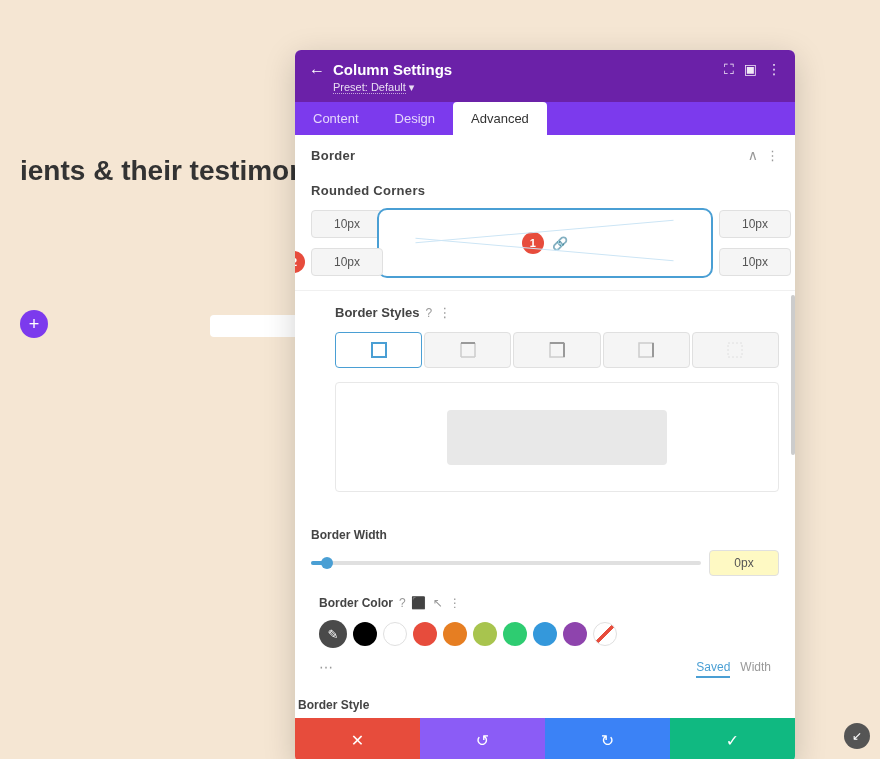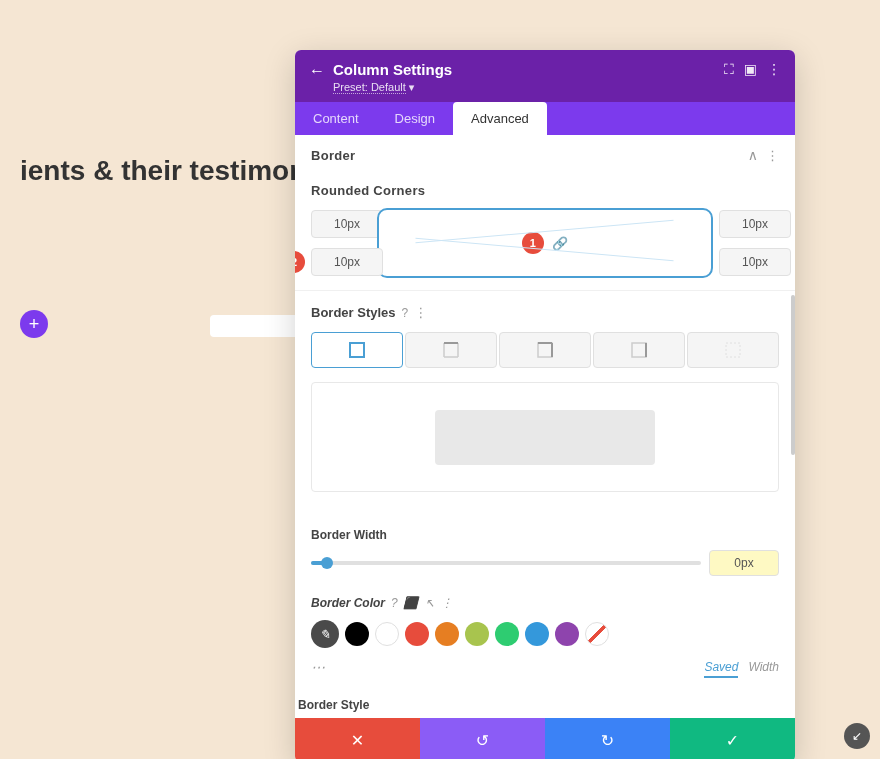--- a/index.html
+++ b/index.html
@@ -249,20 +249,21 @@
       transform: rotate(5deg);
     }
 
     .corner-tl { grid-column: 1; grid-row: 1; }
     .corner-tr { grid-column: 3; grid-row: 1; }
     .corner-br { grid-column: 3; grid-row: 2; }
 
     
     .border-styles-section {
       padding: 14px 16px 12px 16px;
+      margin-left: 24px;
     }
 
     .border-styles-header {
       display: flex;
       align-items: center;
       gap: 6px;
       margin-bottom: 12px;
     }
 
     .border-styles-title {
@@ -378,22 +379,21 @@
       border: 1px solid #e0e0e0;
       border-radius: 4px;
       text-align: center;
       padding: 5px 12px;
       font-size: 12px;
       color: #555;
     }
 
     
     .border-color-section {
-      padding: 10px 16px;
-      font-style: italic;
+      padding: 10px 24px;
     }
 
     .border-color-header {
       display: flex;
       align-items: center;
       gap: 6px;
       margin-bottom: 10px;
     }
 
     .border-color-title {

